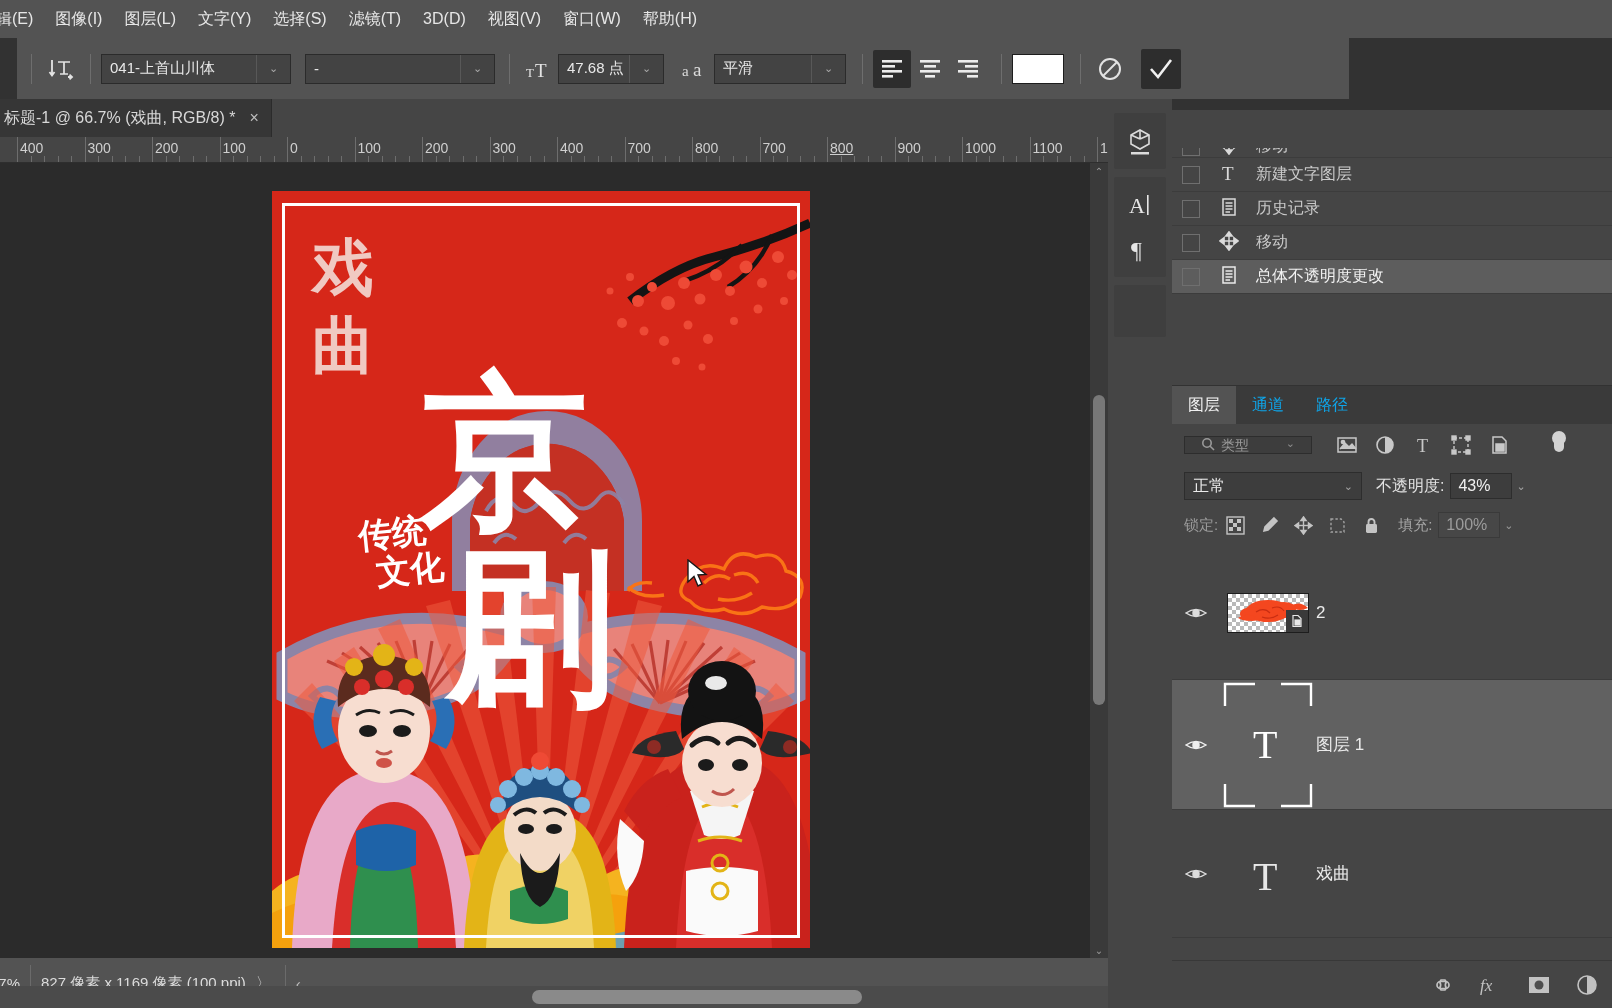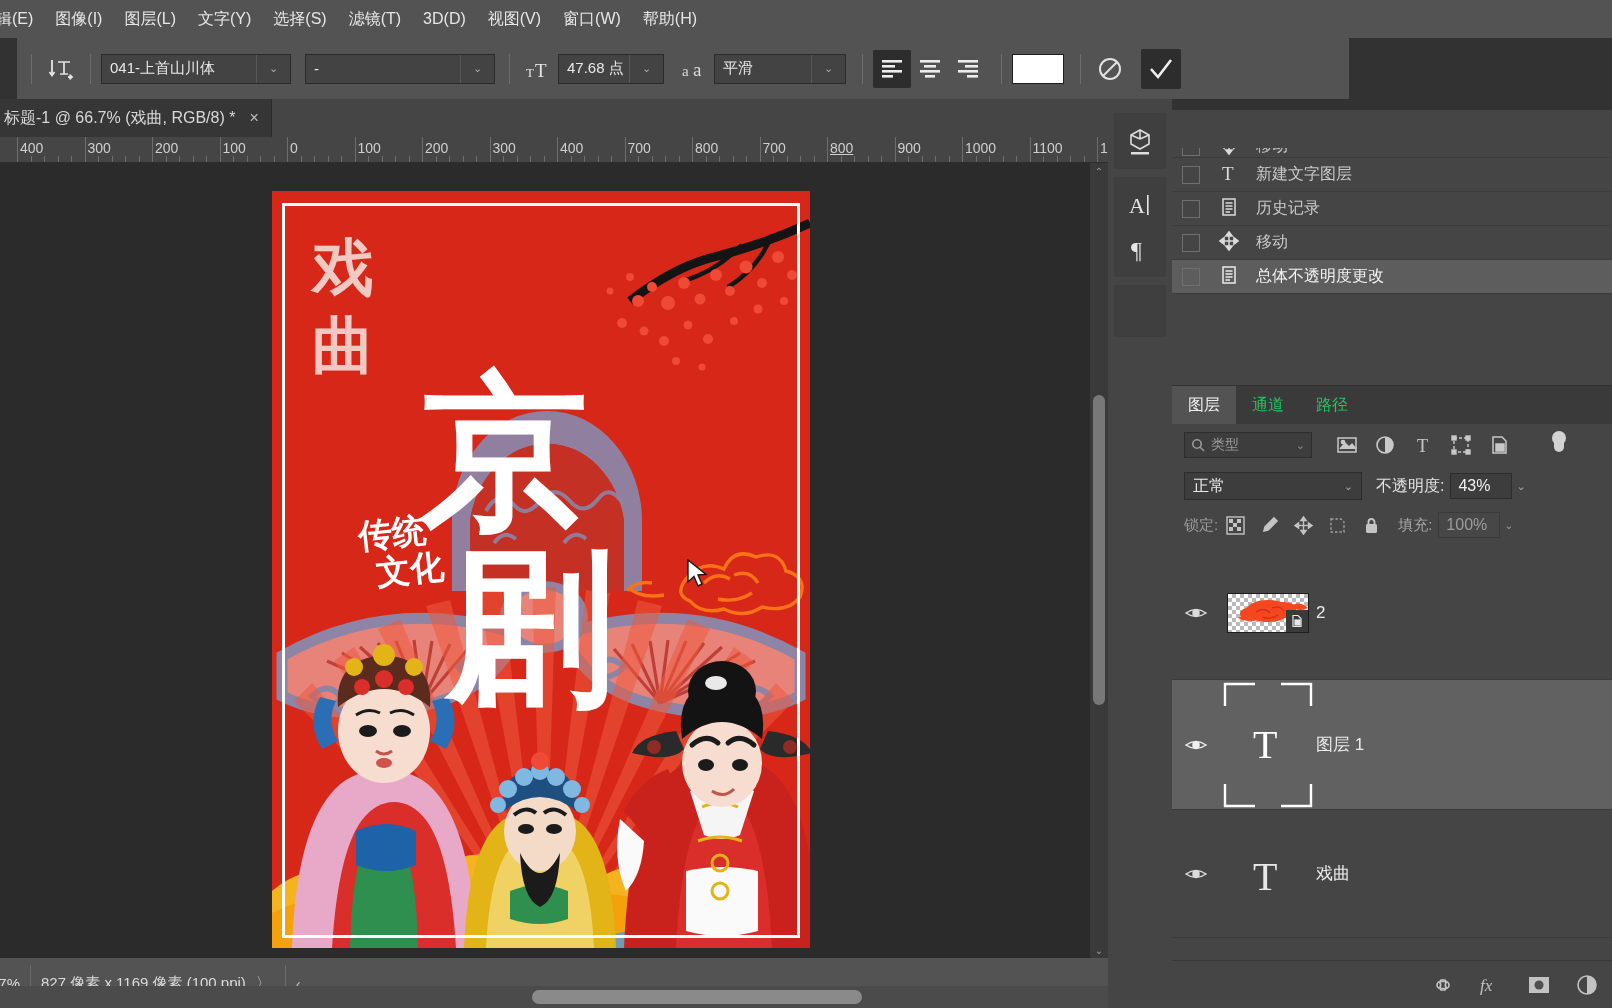--- a/index.html
+++ b/index.html
@@ -72,34 +72,34 @@
   
   #rail { position:absolute; left:1108px; top:99px; width:64px; height:909px; background:#454545; }
   #railCollapse { position:absolute; left:1108px; top:92px; width:64px; height:22px;
     display:flex; align-items:center; justify-content:center; color:#b5b5b5; font-size:13px; }
   .railgrp { margin:0 6px 8px 6px; background:#3f3f3f; border-radius:2px; padding:6px 0; }
   .railbtn { height:44px; display:flex; align-items:center; justify-content:center; }
 
   
   #history { position:absolute; left:1172px; top:110px; width:440px; height:275px; background:#454545; }
   .tabrow { height:38px; background:#3a3a3a; display:flex; align-items:flex-end; }
-  .ptab { height:38px; padding:0 16px; display:flex; align-items:center; color:#22c55e; font-size:16px; }
+  .ptab { height:38px; padding:0 16px; display:flex; align-items:center; color:#0ea5e9; font-size:16px; }
   .ptab.act { background:#535353; color:#f0f0f0; }
   #histlist { position:absolute; left:0; top:38px; right:0; bottom:0; overflow:hidden; }
   .hrow { height:34px; display:flex; align-items:center; border-bottom:1px solid #3c3c3c;
      padding-left:10px; color:#c9c9c9; font-size:16px; }
   .hrow.sel { background:#5d5d5d; color:#f2f2f2; }
   .hcheck { width:18px; height:18px; border:1px solid #6f6f6f; margin-right:14px; flex:none; }
   .hicon { width:30px; text-align:center; margin-right:12px; color:#d8d8d8; flex:none; }
 
   
   #layers { position:absolute; left:1172px; top:386px; width:440px; height:622px; background:#454545; }
   #lyrsearch { height:42px; display:flex; align-items:center; padding:0 12px; gap:0px; }
-  .srchbox { width:128px; height:26px; background:#3d3d3d; border:1px solid #2d2d2d;
-     display:flex; align-items:center; padding:0 6px; color:#9a9a9a; font-size:14px; }
+  .srchbox { width:128px; height:18px; background:#3d3d3d; border:1px solid #2d2d2d;
+     display:flex; padding:0 16px; color:#9a9a9a; font-size:14px; }
   .filticon { width:38px; height:30px; display:flex; align-items:center; justify-content:center; }
   #blendrow { height:40px; display:flex; align-items:center; padding:0 12px; }
   #blend { width:178px; height:28px; background:#3d3d3d; border:1px solid #2d2d2d;
      display:flex; align-items:center; padding:0 8px; color:#eaeaea; font-size:16px; }
   #opacbox { height:26px; background:#3d3d3d; border:1px solid #2d2d2d; color:#f0f0f0;
      display:flex; align-items:center; padding:0 7px; font-size:16px; }
   #lockrow { height:38px; display:flex; align-items:center; padding:0 12px; color:#9b9b9b; font-size:15px; }
   .lockicon { width:34px; height:26px; display:flex; align-items:center; justify-content:center; }
   #lyrlist { position:absolute; left:0; top:160px; right:0; bottom:50px; }
   .lrow { display:flex; align-items:center; border-bottom:1px solid #3b3b3b; }

